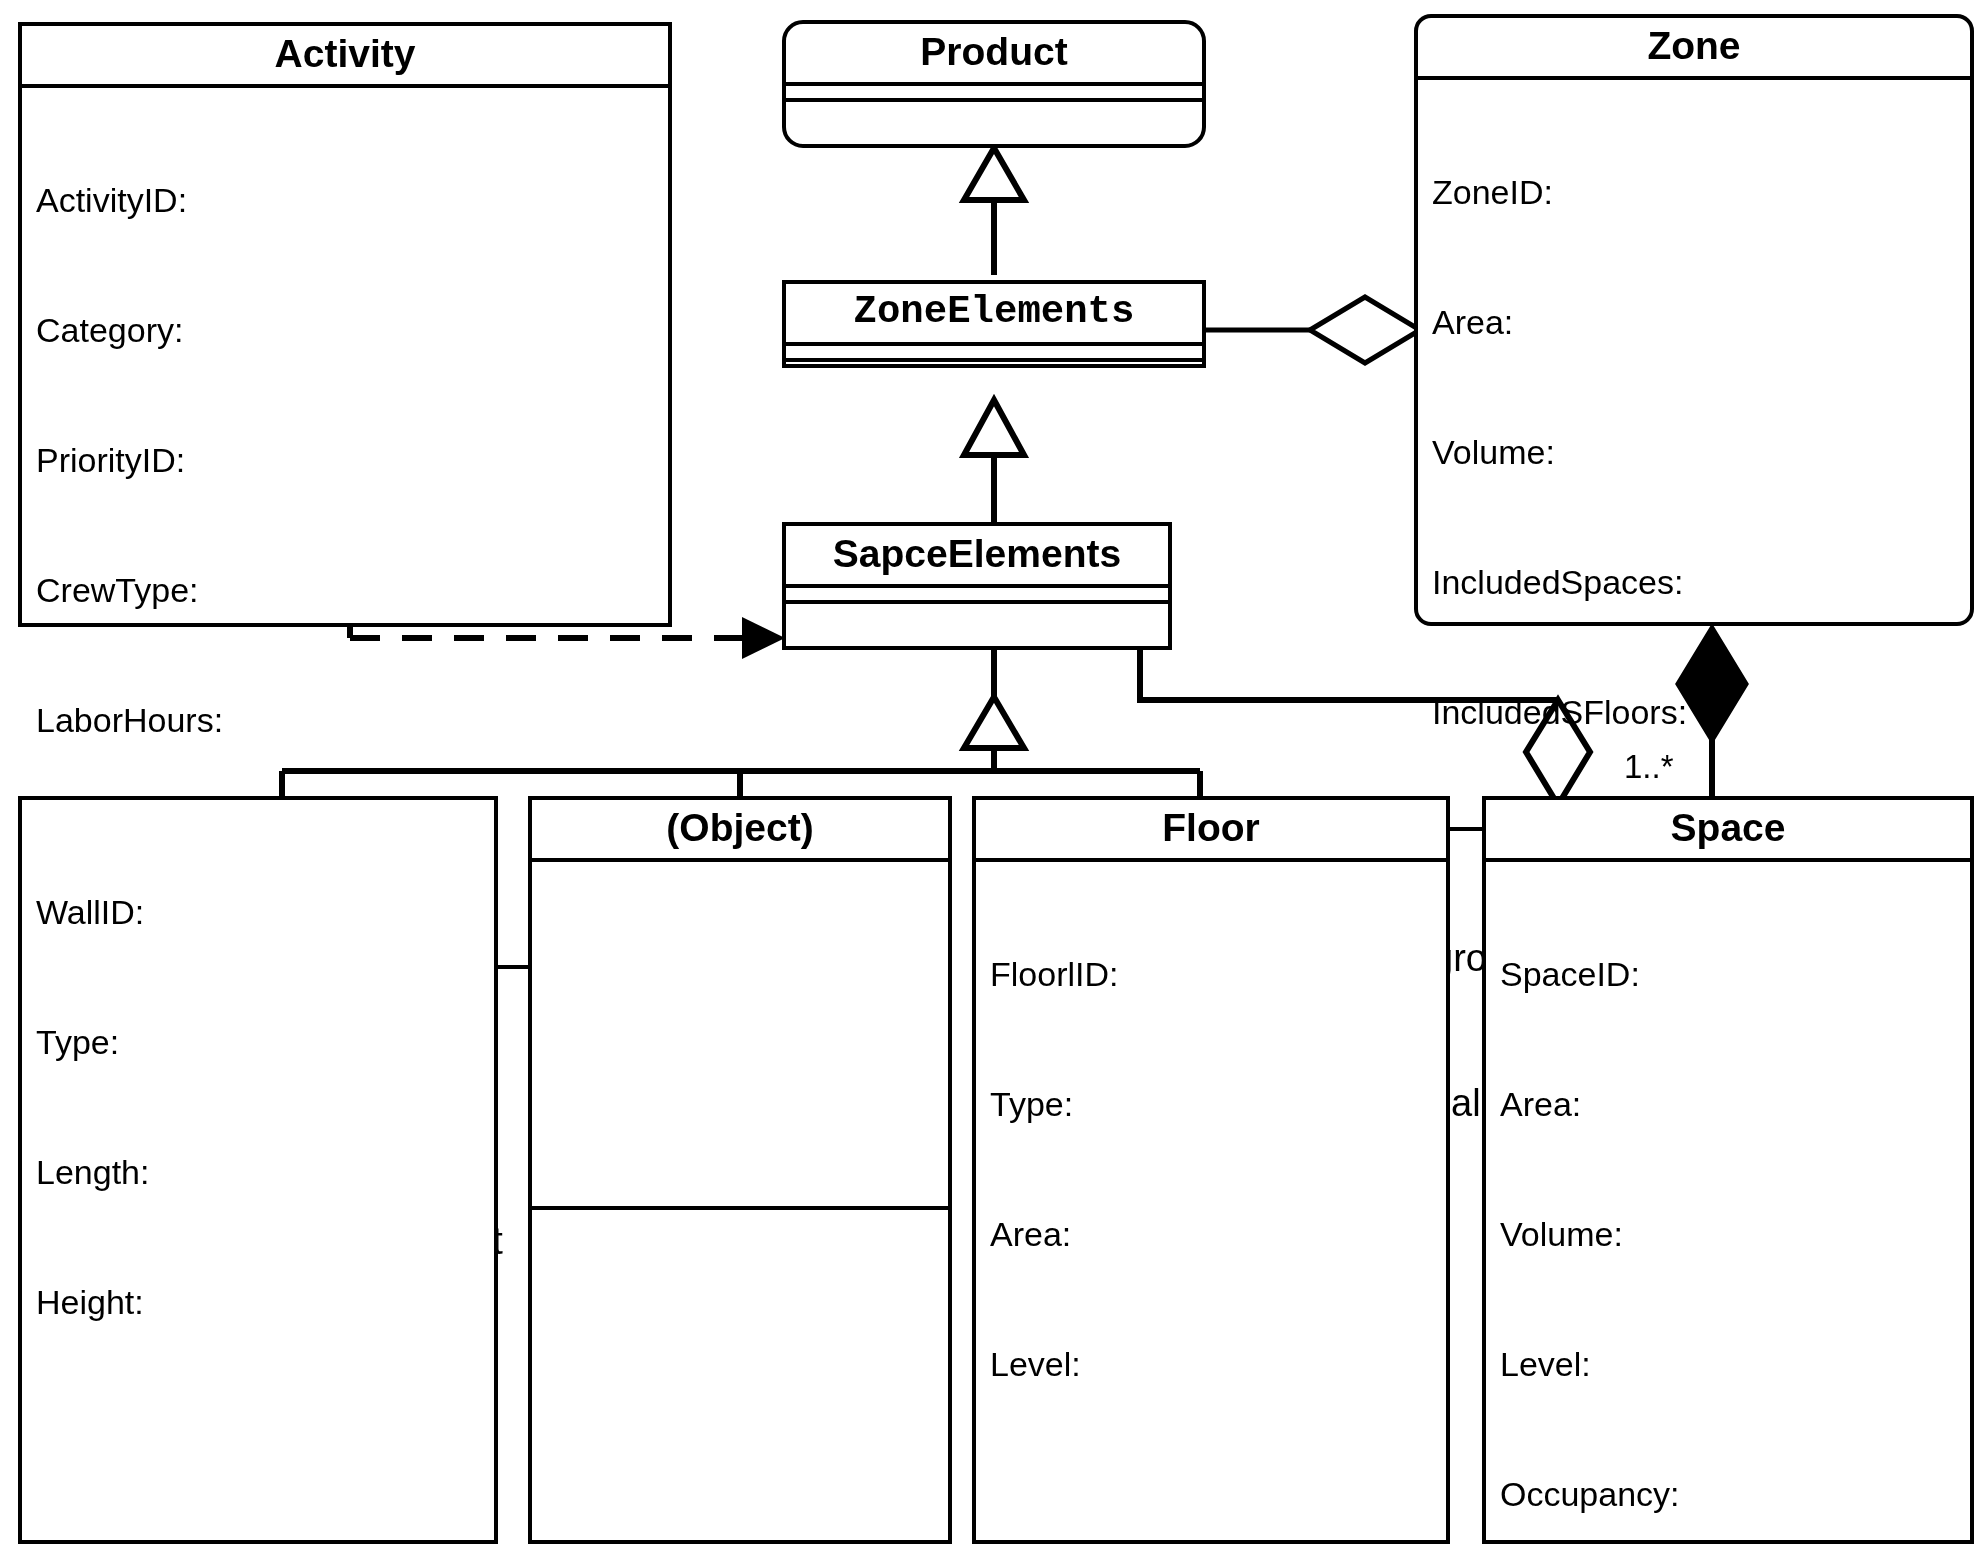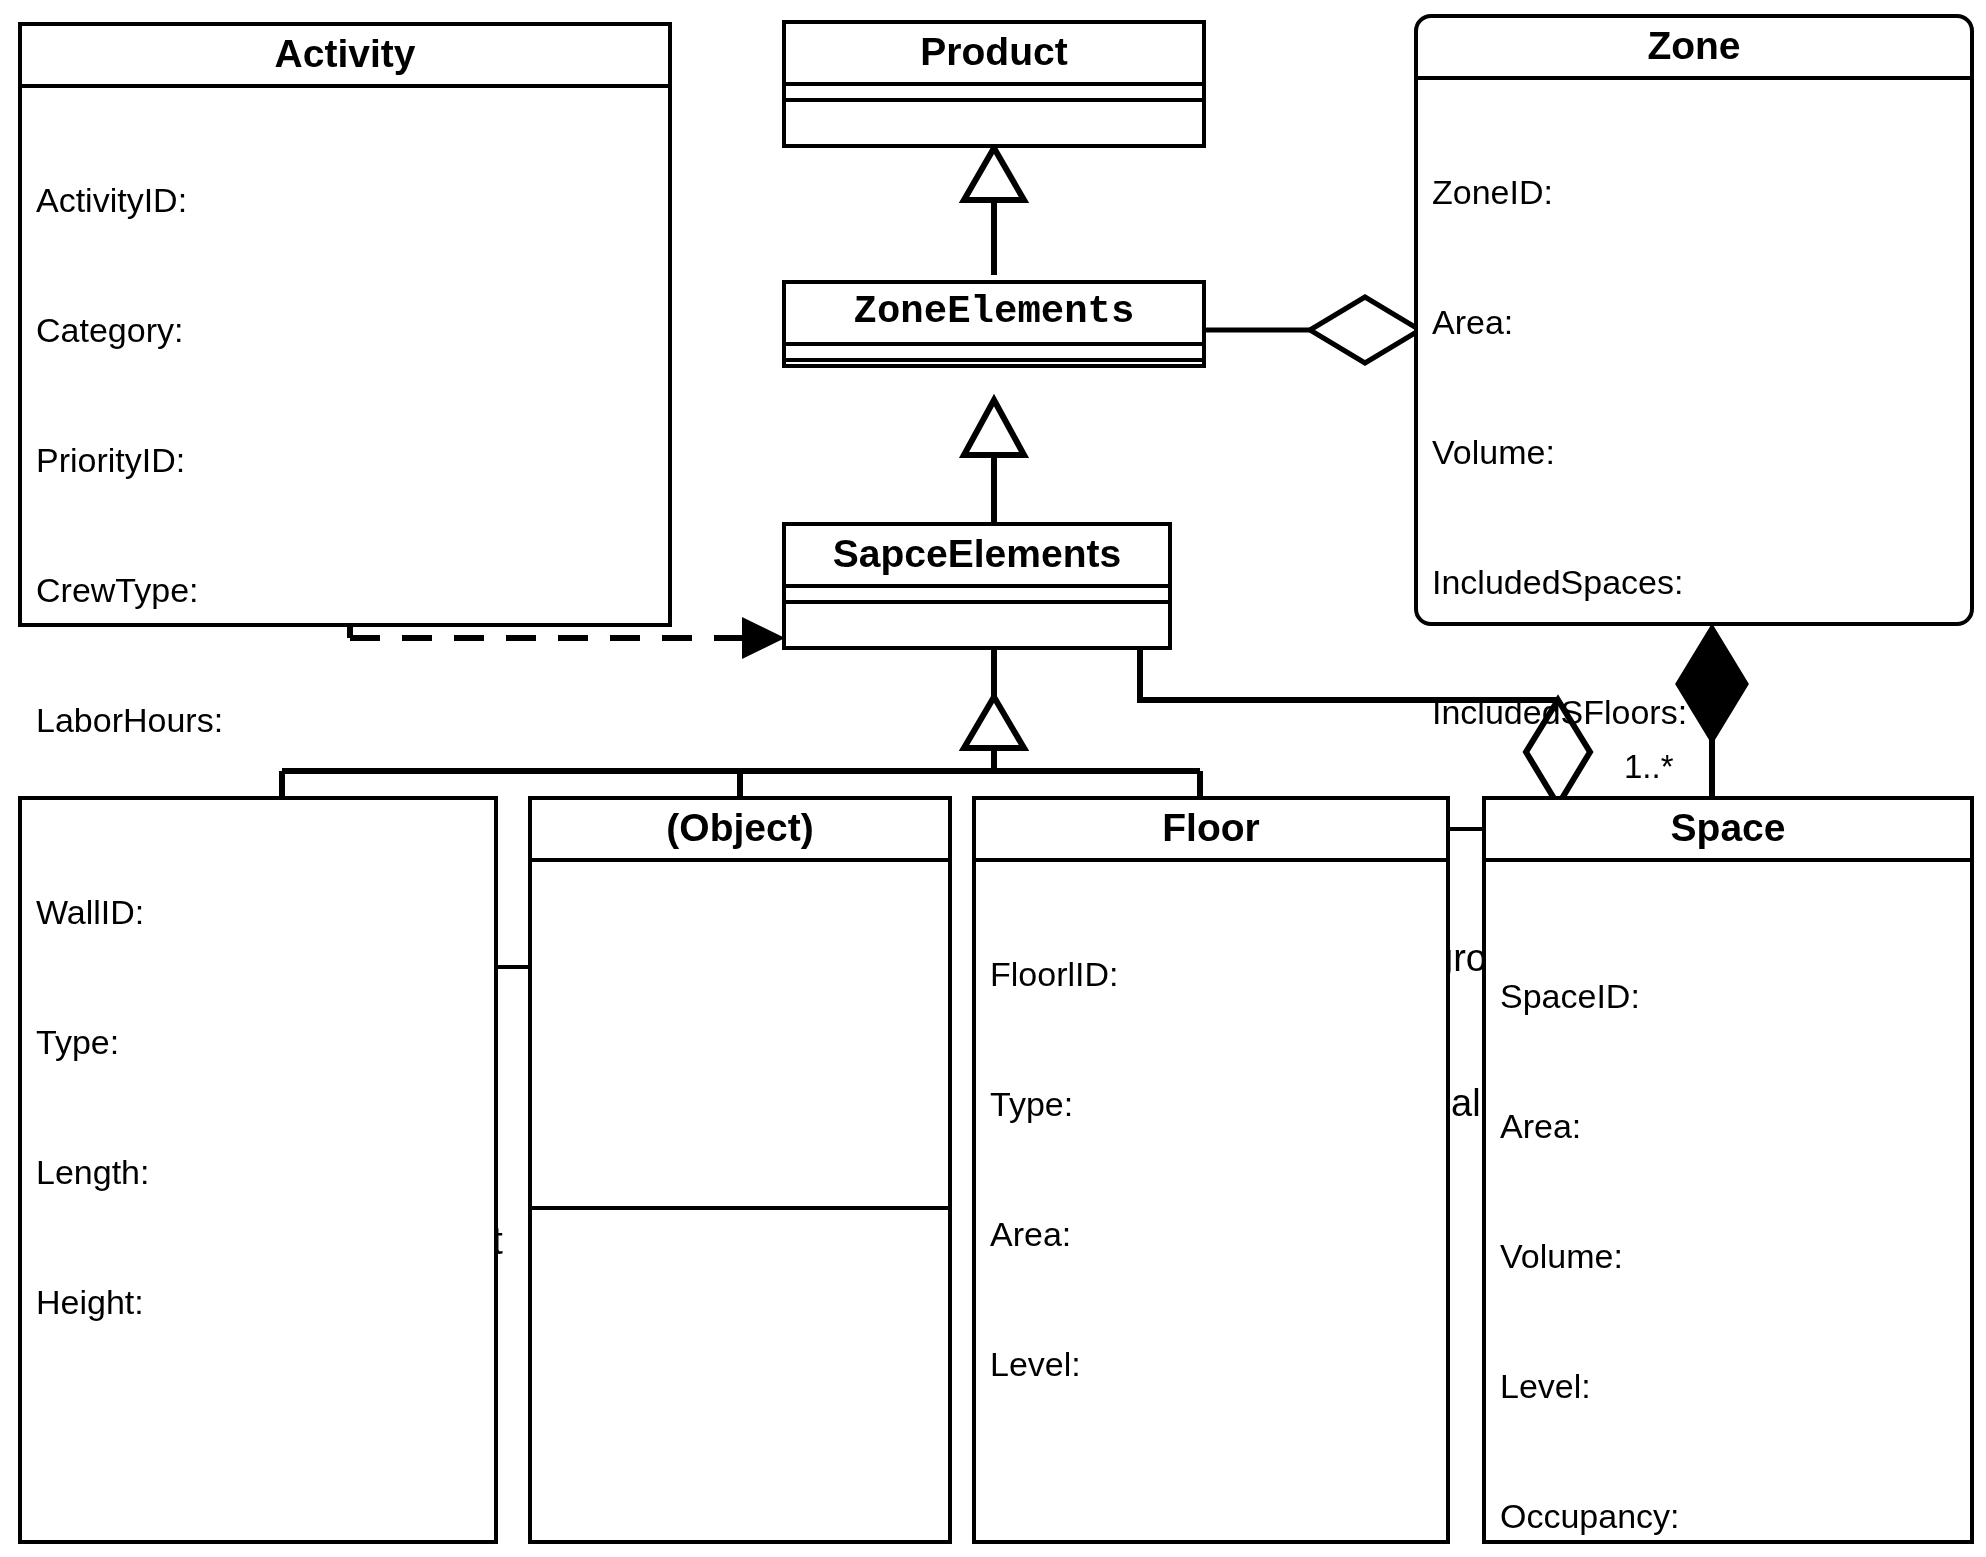--- a/index.html
+++ b/index.html
@@ -127,21 +127,21 @@
       <span class="uml-line">CrewType:</span>
       <span class="uml-line">LaborHours:</span>
       <span class="uml-line">LocationRef:</span>
     </div>
     <div class="uml-ops">
       <span class="uml-line">exportToScheduleFormat():</span>
       <span class="uml-line">calculateLaborHours(): float</span>
     </div>
   </div>
 
-  <div class="uml-class band" style="left:782px;top:20px;width:424px;height:128px;">
+  <div class="uml-class band" style="left:782px;top:20px;width:424px;height:128px;border-radius:21px;">
     <div class="uml-title">Product</div>
     <div class="uml-attrs"></div>
     <div class="uml-ops"></div>
   </div>
 
   <div class="uml-class band" style="left:782px;top:280px;width:424px;height:88px;font-family:Liberation Mono, monospace;">
     <div class="uml-title">ZoneElements</div>
     <div class="uml-attrs"></div>
     <div class="uml-ops"></div>
   </div>
@@ -193,21 +193,21 @@
       <span class="uml-line">Type:</span>
       <span class="uml-line">Area:</span>
       <span class="uml-line">Level:</span>
       <span class="uml-line blank">&nbsp;</span>
       
       
     </div>
 
   </div>
 
-  <div class="uml-class" style="left:1482px;top:796px;width:492px;height:748px;gap:22px;">
+  <div class="uml-class" style="left:1482px;top:796px;width:492px;height:748px;">
     <div class="uml-title">Space</div>
     <div class="uml-attrs">
       <span class="uml-line">SpaceID:</span>
       <span class="uml-line">Area:</span>
       <span class="uml-line">Volume:</span>
       <span class="uml-line">Level:</span>
       <span class="uml-line">Occupancy:</span>
     </div>
 
   </div>

